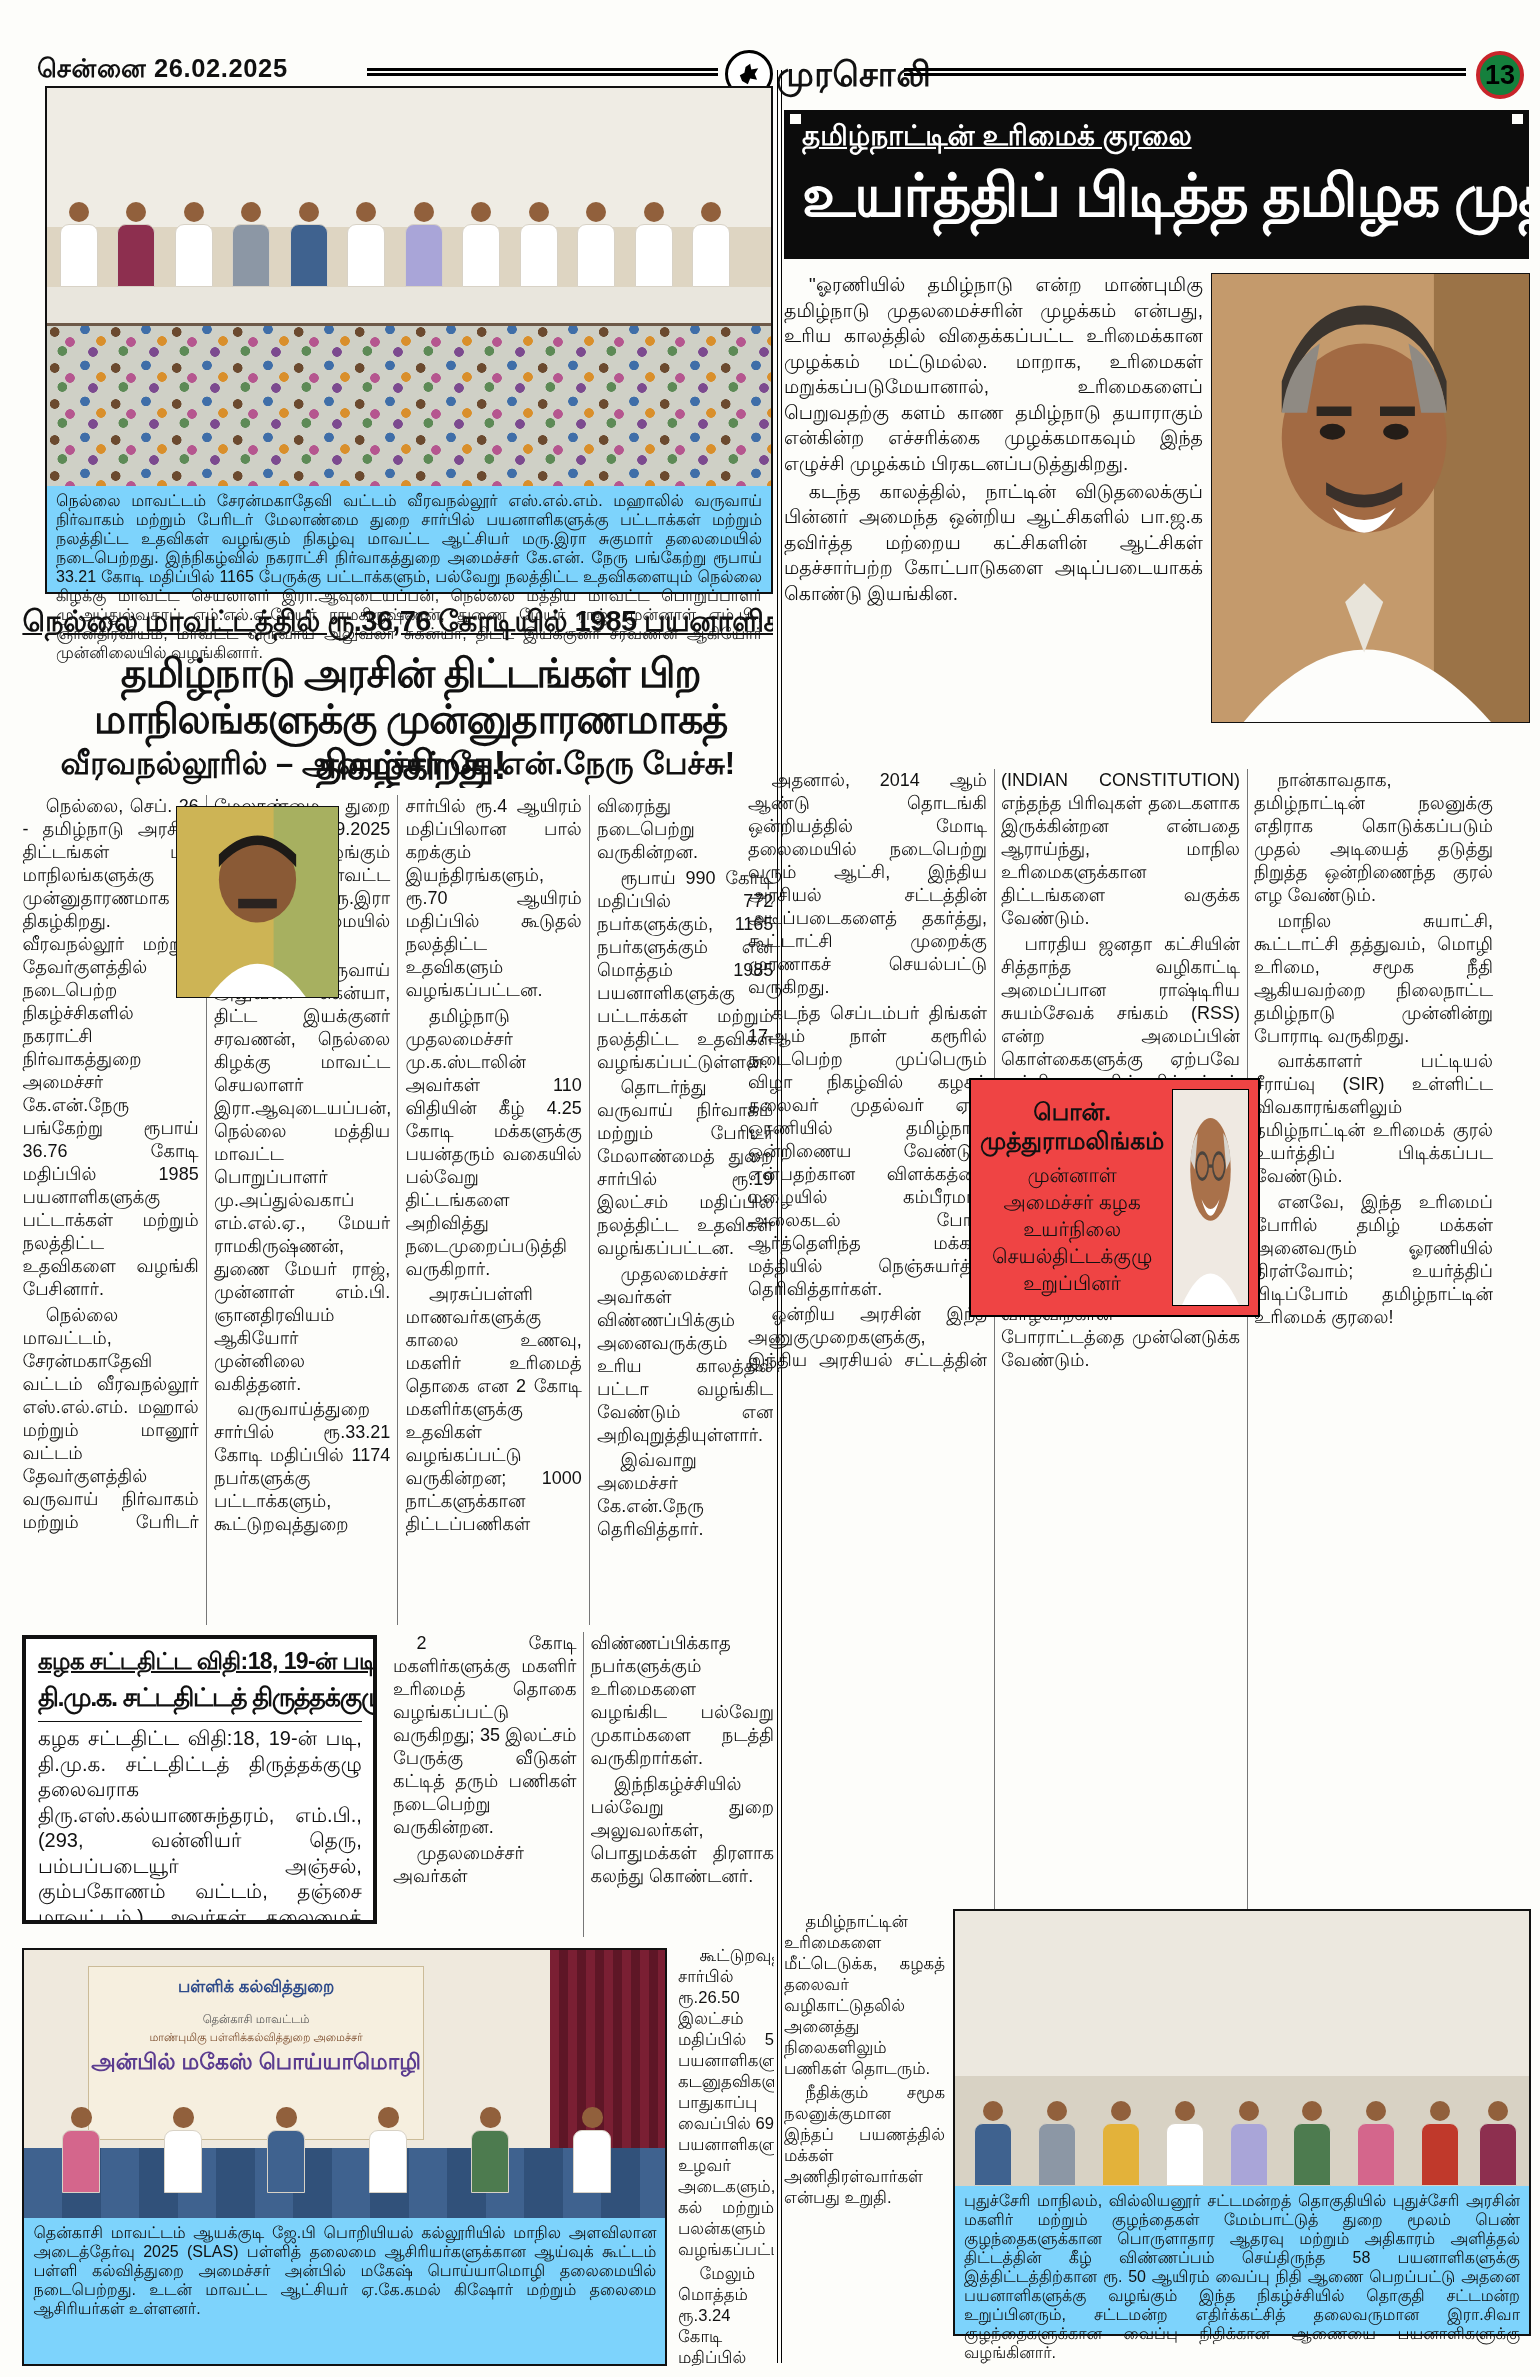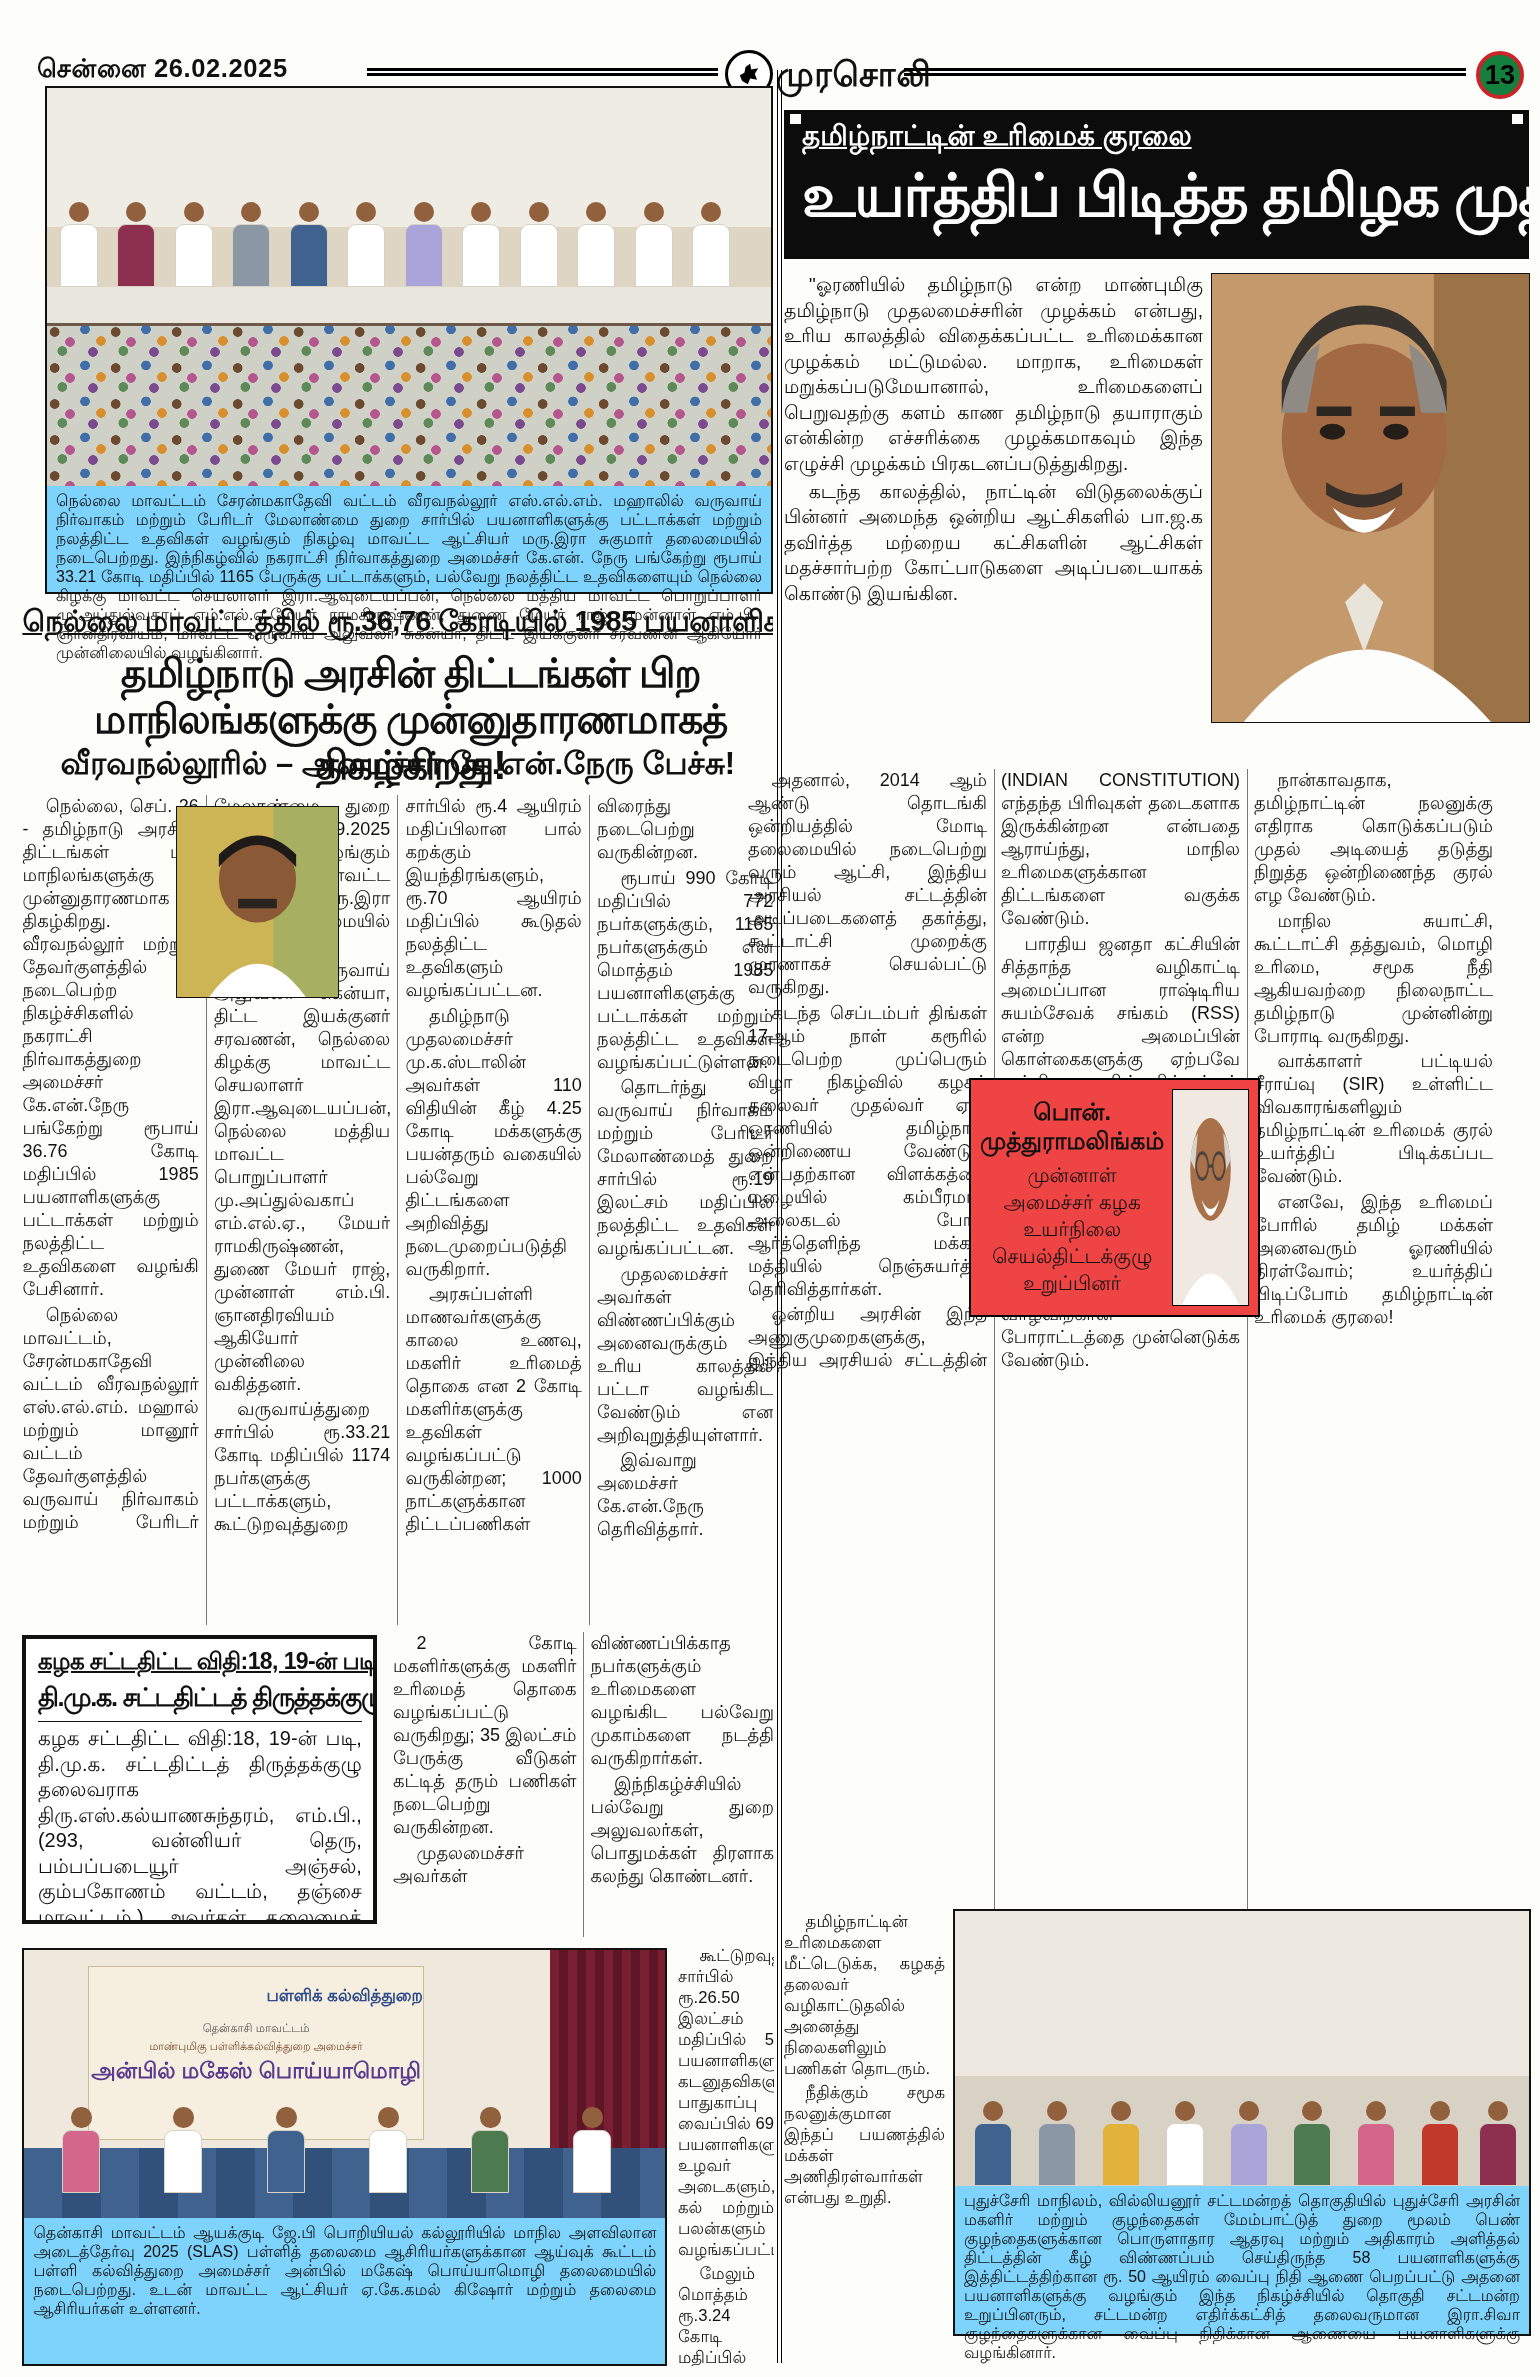--- a/index.html
+++ b/index.html
@@ -86,21 +86,21 @@
       radial-gradient(circle at 7.7px 9px,#6b4a2f 4.5px,transparent 5.1px),
       radial-gradient(circle at 23px 19px,#b5568f 4.5px,transparent 5.1px),
       radial-gradient(circle at 38px 6.4px,#3f6ea8 4.5px,transparent 5.1px),
       radial-gradient(circle at 54px 18px,#d98f2b 4.5px,transparent 5.1px),
       radial-gradient(circle at 15.3px 28px,#5d8a56 4.5px,transparent 5.1px),
       radial-gradient(circle at 46px 29px,#7c4a8f 4.5px,transparent 5.1px);
     background-size:61px 36px;}
   .crowd .wall{position:absolute;left:0;top:0;width:100%;height:18%;background:#e9e6dd;border-bottom:3.8px solid #6e5a49;}
   .banner-cream{position:absolute;left:10%;top:6%;width:52%;height:64%;background:#f6efdf;border:1.3px solid #cbbb98;
       text-align:center;color:#3c2f63;overflow:hidden;}
-  .banner-cream .b1{font-size:16.6px;font-weight:bold;margin-top:19px;color:#2d4a8a;text-align:right;}
+  .banner-cream .b1{font-size:16.6px;font-weight:bold;margin-top:10px;color:#2d4a8a;}
   .banner-cream .b2{font-size:11.5px;margin-top:15px;color:#555;}
   .banner-cream .b3{font-size:11px;margin-top:3.8px;color:#7a4a2a;}
   .banner-cream .b4{font-size:22px;font-weight:900;margin-top:3.8px;color:#5a3b8f;}
   .curtain{position:absolute;right:0;top:0;width:18%;height:100%;
       background:repeating-linear-gradient(90deg,#7a1f33 0 9px,#5e1626 9px 18px);}
   .chairs{position:absolute;left:0;bottom:0;width:100%;height:26%;
       background:repeating-linear-gradient(90deg,#3f628f 0 38px,#31517a 38px 77px);}
 </style>
 </head>
 <body>

